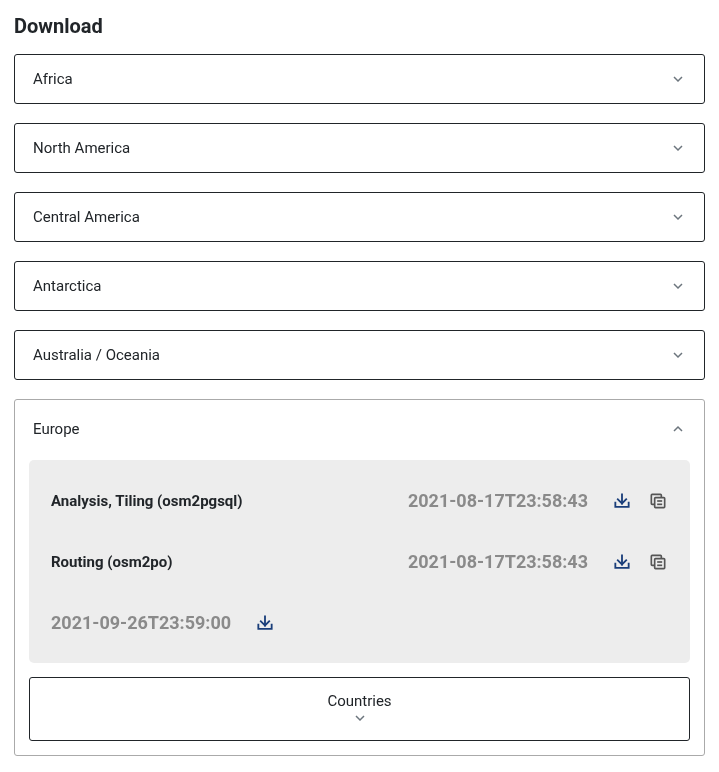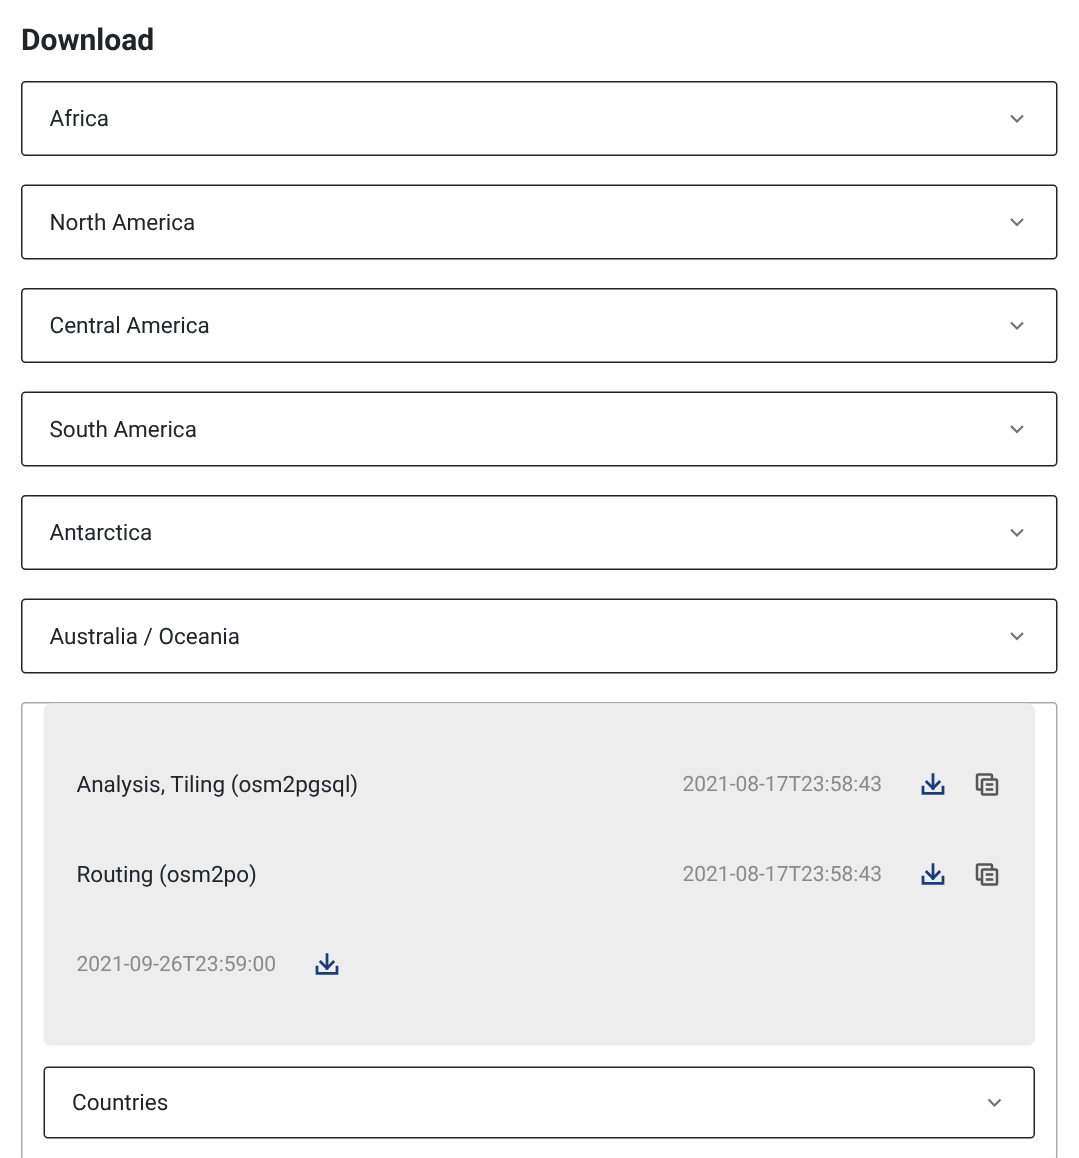--- a/index.html
+++ b/index.html
@@ -39,35 +39,36 @@
       color: #212529;
     }
     .acc-item.expanded .acc-header {
       padding: 20px 18px 22px 18px;
     }
     .chev { color: #6c757d; flex-shrink: 0; }
     .detail-block {
       margin: 0 14px 0 14px;
       background: #ededed;
       border-radius: 5px;
-      padding: 24px 0;
+      padding: 10px 0;
+      font-weight: bold;
     }
     .detail-row {
       display: flex;
       align-items: center;
       padding: 20px 22px;
       gap: 16px;
     }
     .detail-label {
       flex: 1;
       font-size: 15px;
       color: #212529;
     }
     .detail-ts {
-      font-size: 14px;
+      font-size: 18px;
       color: #8a8a8a;
       margin-right: 8px;
     }
     .icon-btn {
       width: 20px;
       height: 20px;
       display: flex;
       align-items: center;
       justify-content: center;
       cursor: pointer;
@@ -77,20 +78,21 @@
     .sub-select {
       margin: 14px 14px 0 14px;
       border: 1px solid #212529;
       border-radius: 3px;
       display: flex;
       align-items: center;
       justify-content: space-between;
       padding: 14px 18px;
       cursor: pointer;
       font-size: 15px;
+      flex-direction: column;
     }
   </style>
 </head>
 <body>
 
 <h2 class="page-title">Download</h2>
 
 <div class="accordion" id="accordion">
     <div class="acc-item">
       <div class="acc-header">
@@ -111,43 +113,41 @@
     <div class="acc-item">
       <div class="acc-header">
         <span>Central America</span>
         <svg class="chev" width="16" height="16" viewBox="0 0 24 24" fill="none" stroke="currentColor" stroke-width="2.2">
           <polyline points="6 9 12 15 18 9"></polyline>
         </svg>
       </div>
     </div>
     <div class="acc-item">
       <div class="acc-header">
-        <span>South America</span>
-        <svg class="chev" width="16" height="16" viewBox="0 0 24 24" fill="none" stroke="currentColor" stroke-width="2.2">
-          <polyline points="6 9 12 15 18 9"></polyline>
-        </svg>
-      </div>
-    </div>
-    <div class="acc-item">
-      <div class="acc-header">
         <span>Antarctica</span>
         <svg class="chev" width="16" height="16" viewBox="0 0 24 24" fill="none" stroke="currentColor" stroke-width="2.2">
           <polyline points="6 9 12 15 18 9"></polyline>
         </svg>
       </div>
     </div>
     <div class="acc-item">
       <div class="acc-header">
         <span>Australia / Oceania</span>
         <svg class="chev" width="16" height="16" viewBox="0 0 24 24" fill="none" stroke="currentColor" stroke-width="2.2">
           <polyline points="6 9 12 15 18 9"></polyline>
         </svg>
       </div>
     </div>
     <div class="acc-item expanded">
+      <div class="acc-header">
+        <span>Europe</span>
+        <svg class="chev" width="16" height="16" viewBox="0 0 24 24" fill="none" stroke="currentColor" stroke-width="2.2">
+          <polyline points="6 15 12 9 18 15"></polyline>
+        </svg>
+      </div>
       <div class="detail-block">
         <div class="detail-row">
           <span class="detail-label">Analysis, Tiling (osm2pgsql)</span>
           <span class="detail-ts">2021-08-17T23:58:43</span>
           <span class="icon-btn">
             <svg width="20" height="20" viewBox="0 0 24 24" fill="none" stroke="currentColor" stroke-width="2.2" stroke-linecap="square">
               <path d="M12 4v11"></path>
               <path d="M7 10l5 5 5-5"></path>
               <path d="M4 14v5h16v-5"></path>
             </svg>

